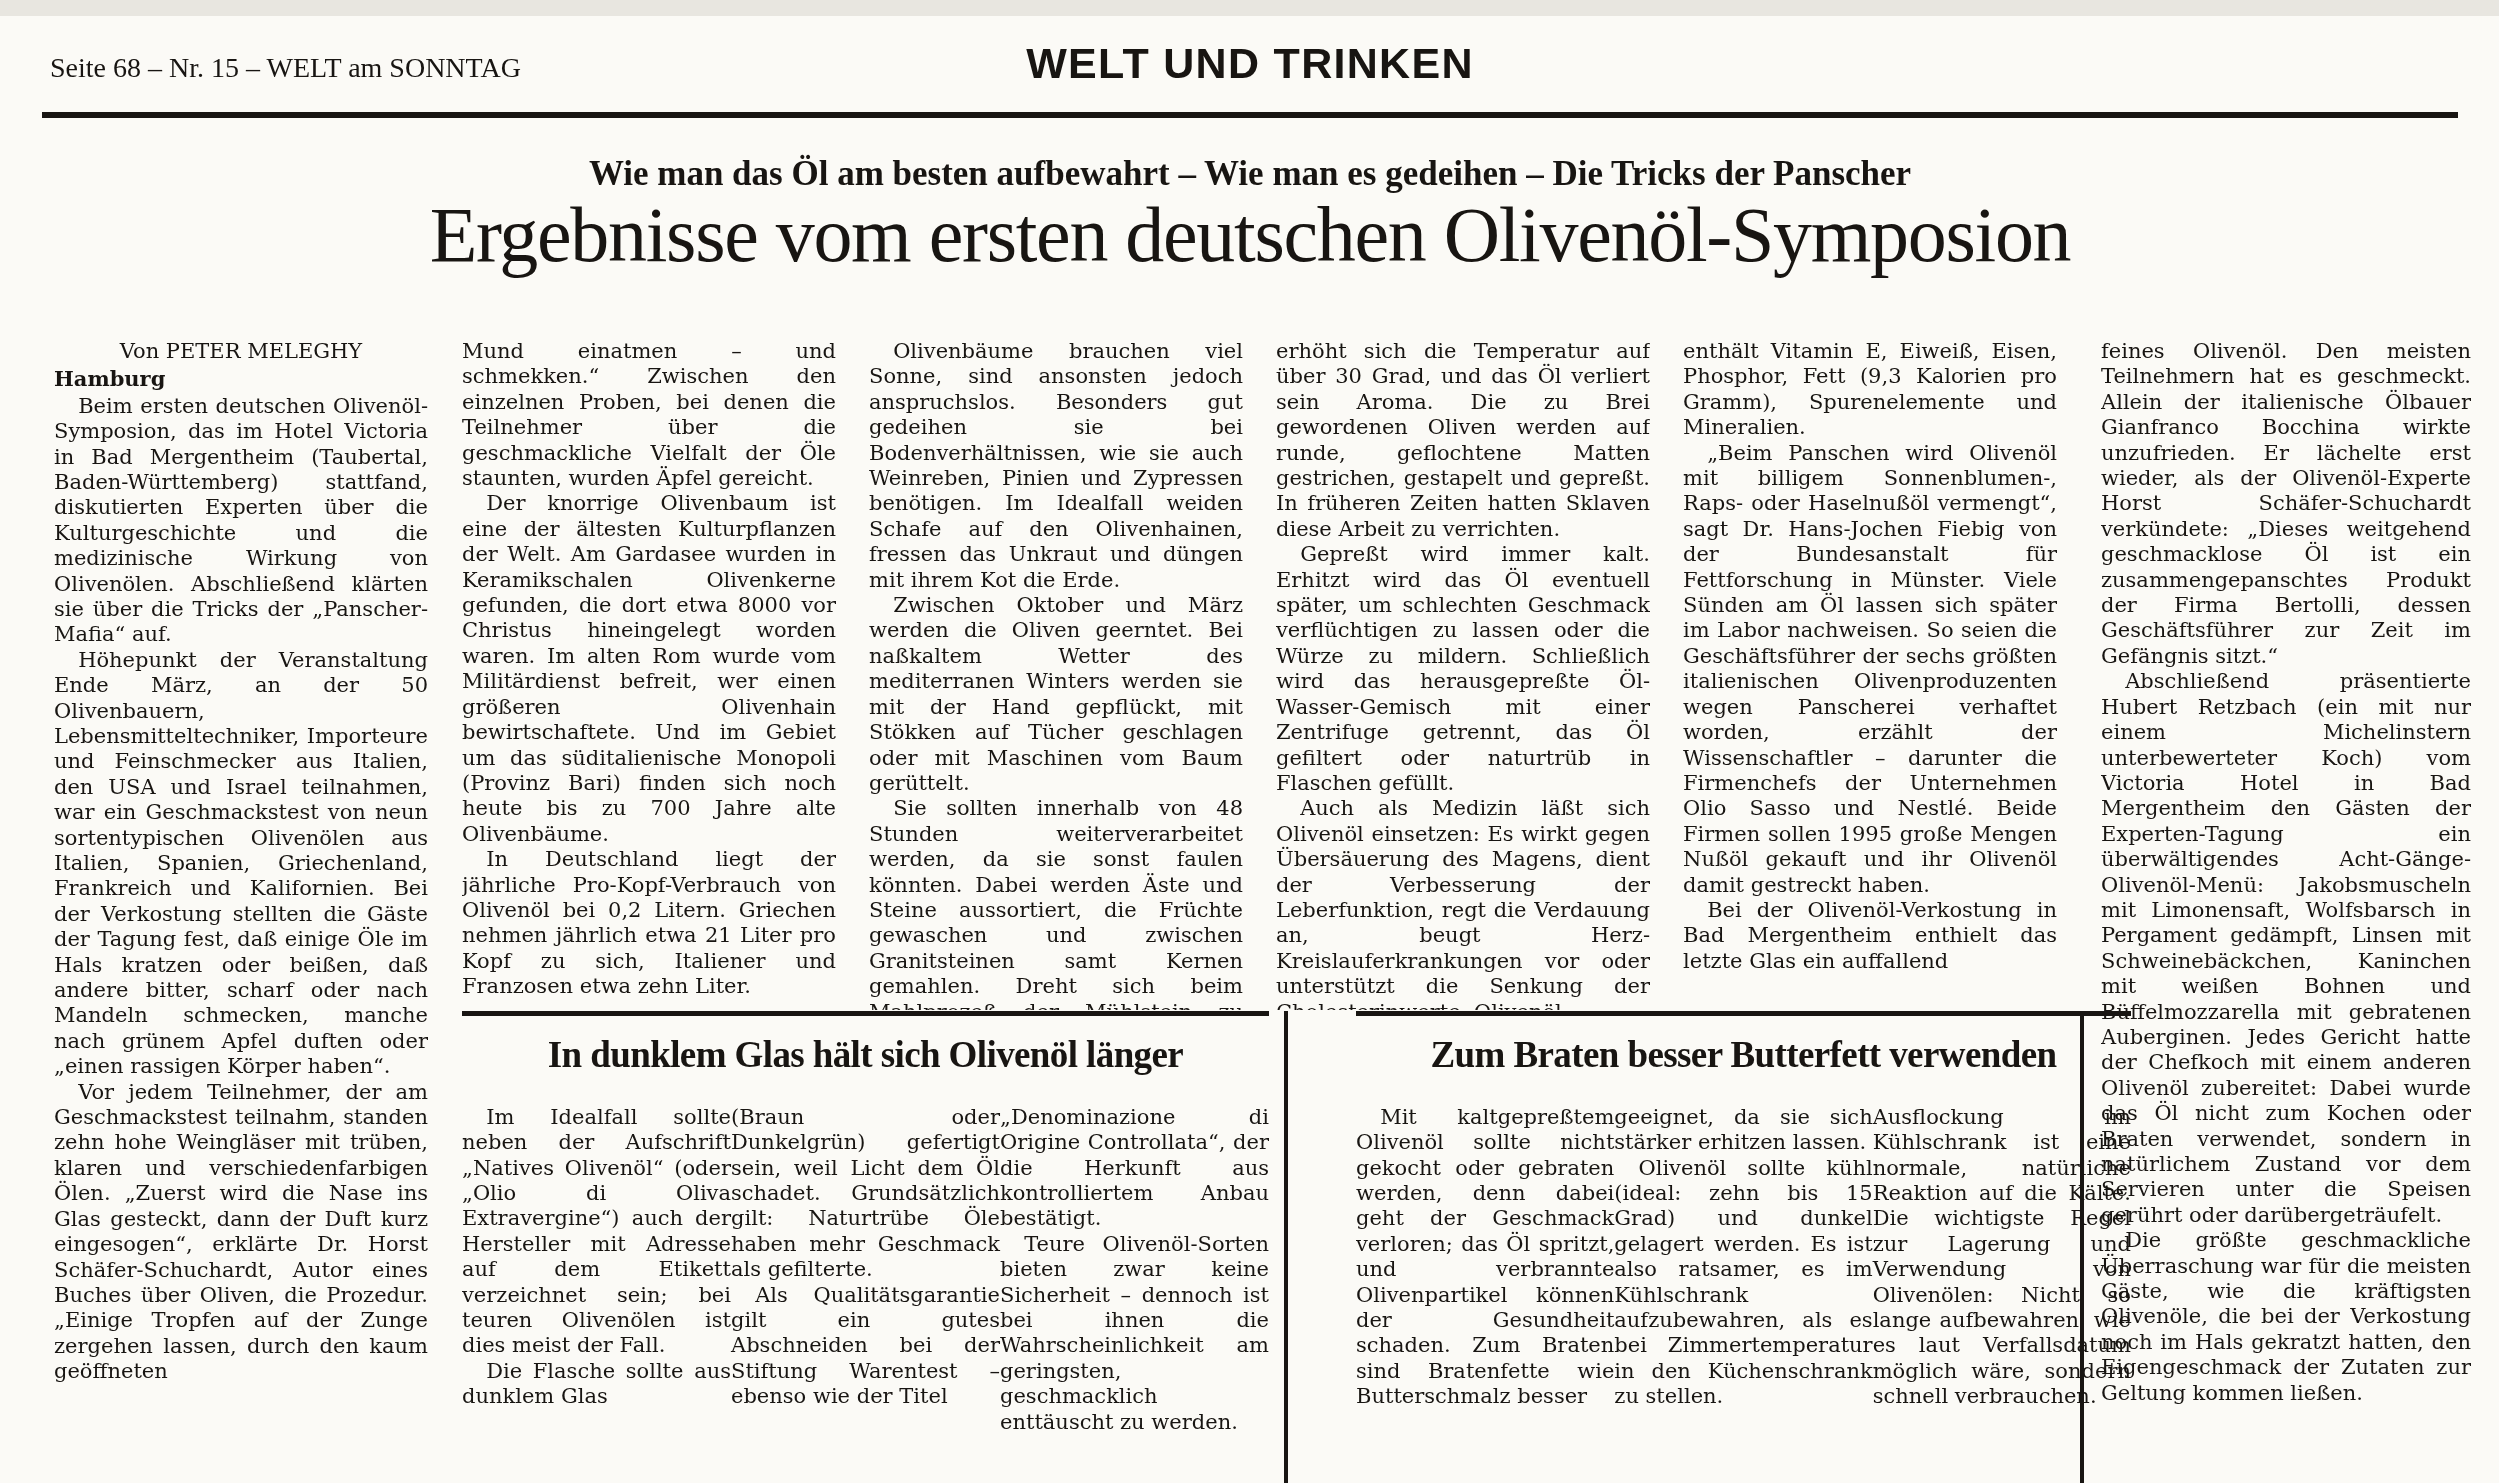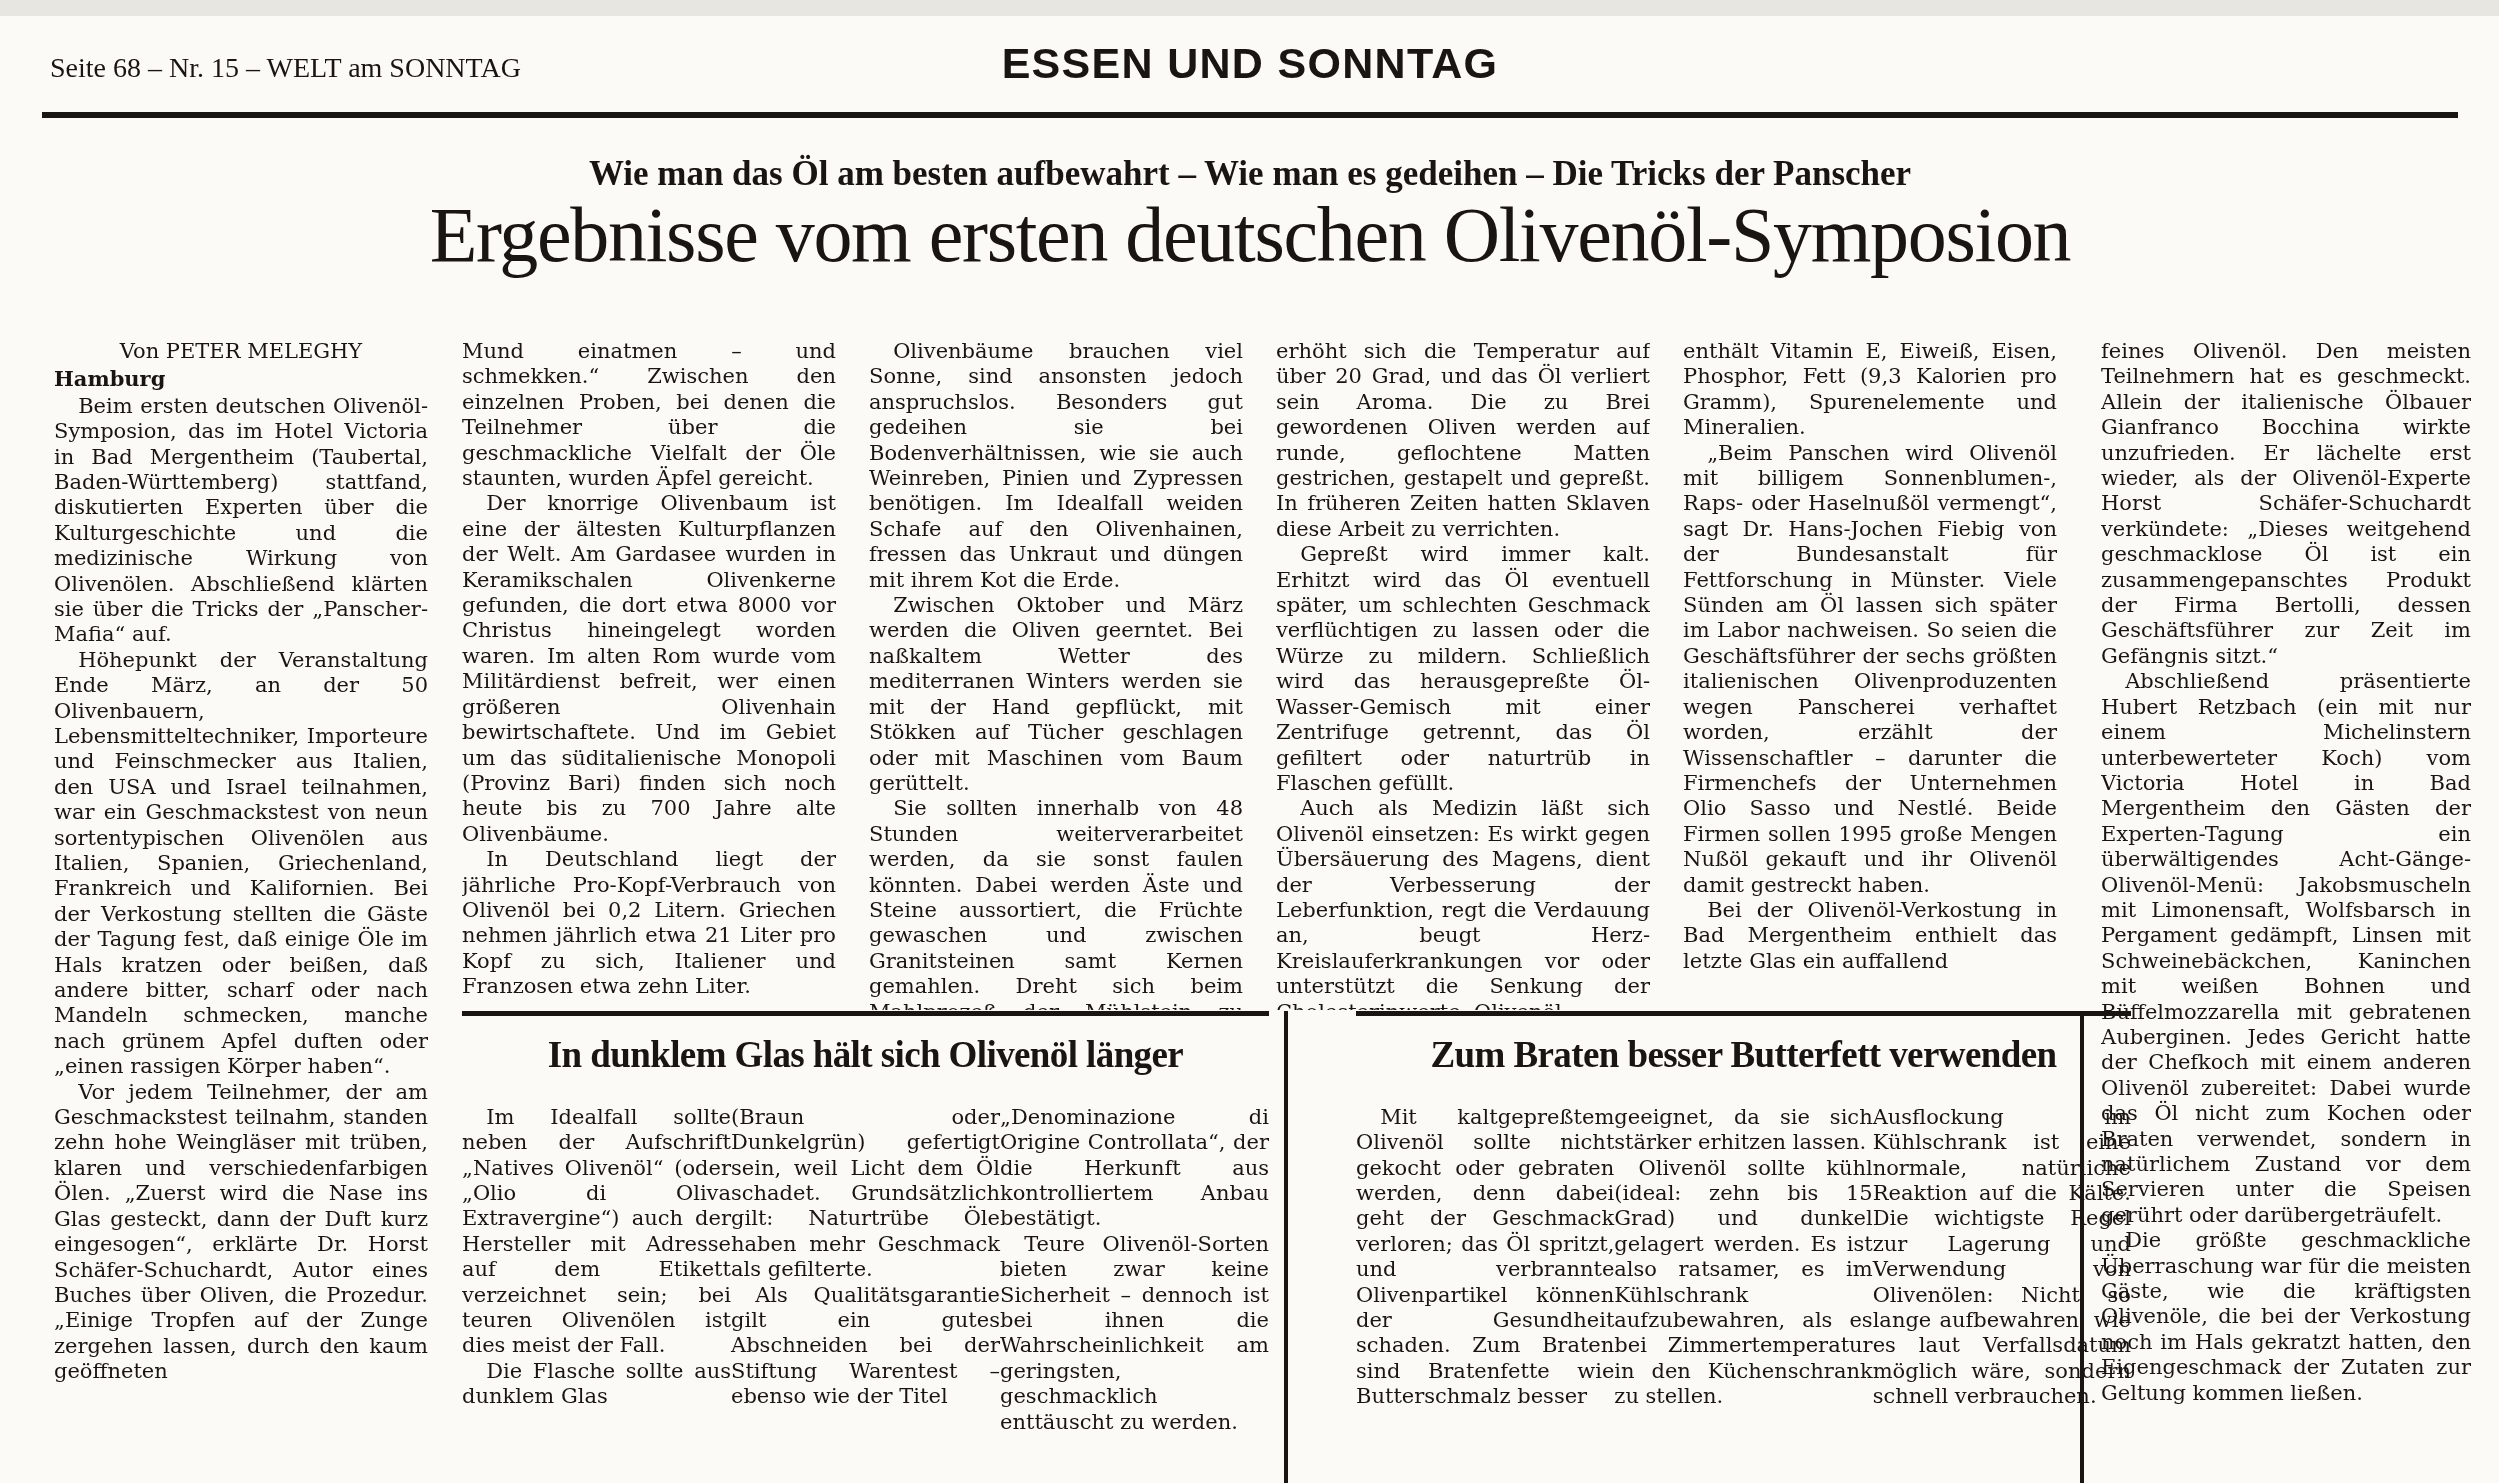--- a/index.html
+++ b/index.html
@@ -57,21 +57,21 @@
   .vdiv { position:absolute; top:995px; height:476px; width:3.8px; background:var(--ink); }
   #vdiv1 { left:1284px; }
   #vdiv2 { left:2080px; }
 </style>
 </head>
 <body>
 
 <div class="page">
 
   <div class="masthead-left">Seite 68 – Nr. 15 – WELT am SONNTAG</div>
-  <div class="section-title">ESSEN UND SONNTAG</div>
+  <div class="section-title">WELT UND TRINKEN</div>
   <div class="rule-top"></div>
 
   <div class="kicker">Wie man das Öl am besten aufbewahrt – Wie man es gedeihen – Die Tricks der Panscher</div>
   <h1 class="headline">Ergebnisse vom ersten deutschen Olivenöl-Symposion</h1>
 
   <div class="col" id="col1">
     <div class="byline">Von PETER MELEGHY</div>
     <div class="dateline">Hamburg</div>
     <p>Beim ersten deutschen Olivenöl-Symposion, das im Hotel Victoria in Bad Mergentheim (Taubertal, Baden-Württemberg) stattfand, diskutierten Experten über die Kulturgeschichte und die medizinische Wirkung von Olivenölen. Abschließend klärten sie über die Tricks der „Panscher-Mafia“ auf.</p>
     <p>Höhepunkt der Veranstaltung Ende März, an der 50 Olivenbauern, Lebensmitteltechniker, Importeure und Feinschmecker aus Italien, den USA und Israel teilnahmen, war ein Geschmackstest von neun sortentypischen Olivenölen aus Italien, Spanien, Griechenland, Frankreich und Kalifornien. Bei der Verkostung stellten die Gäste der Tagung fest, daß einige Öle im Hals kratzen oder beißen, daß andere bitter, scharf oder nach Mandeln schmecken, manche nach grünem Apfel duften oder „einen rassigen Körper haben“.</p>
@@ -84,21 +84,21 @@
     <p>In Deutschland liegt der jährliche Pro-Kopf-Verbrauch von Olivenöl bei 0,2 Litern. Griechen nehmen jährlich etwa 21 Liter pro Kopf zu sich, Italiener und Franzosen etwa zehn Liter.</p>
   </div>
 
   <div class="col" id="col3">
     <p>Olivenbäume brauchen viel Sonne, sind ansonsten jedoch anspruchslos. Besonders gut gedeihen sie bei Bodenverhältnissen, wie sie auch Weinreben, Pinien und Zypressen benötigen. Im Idealfall weiden Schafe auf den Olivenhainen, fressen das Unkraut und düngen mit ihrem Kot die Erde.</p>
     <p>Zwischen Oktober und März werden die Oliven geerntet. Bei naßkaltem Wetter des mediterranen Winters werden sie mit der Hand gepflückt, mit Stökken auf Tücher geschlagen oder mit Maschinen vom Baum gerüttelt.</p>
     <p>Sie sollten innerhalb von 48 Stunden weiterverarbeitet werden, da sie sonst faulen könnten. Dabei werden Äste und Steine aussortiert, die Früchte gewaschen und zwischen Granitsteinen samt Kernen gemahlen. Dreht sich beim Mahlprozeß der Mühlstein zu schnell,</p>
   </div>
 
   <div class="col" id="col4">
-    <p class="cont">erhöht sich die Temperatur auf über 20 Grad, und das Öl verliert sein Aroma. Die zu Brei gewordenen Oliven werden auf runde, geflochtene Matten gestrichen, gestapelt und gepreßt. In früheren Zeiten hatten Sklaven diese Arbeit zu verrichten.</p>
+    <p class="cont">erhöht sich die Temperatur auf über 30 Grad, und das Öl verliert sein Aroma. Die zu Brei gewordenen Oliven werden auf runde, geflochtene Matten gestrichen, gestapelt und gepreßt. In früheren Zeiten hatten Sklaven diese Arbeit zu verrichten.</p>
     <p>Gepreßt wird immer kalt. Erhitzt wird das Öl eventuell später, um schlechten Geschmack verflüchtigen zu lassen oder die Würze zu mildern. Schließlich wird das herausgepreßte Öl-Wasser-Gemisch mit einer Zentrifuge getrennt, das Öl gefiltert oder naturtrüb in Flaschen gefüllt.</p>
     <p>Auch als Medizin läßt sich Olivenöl einsetzen: Es wirkt gegen Übersäuerung des Magens, dient der Verbesserung der Leberfunktion, regt die Verdauung an, beugt Herz-Kreislauferkrankungen vor oder unterstützt die Senkung der Cholesterinwerte. Olivenöl</p>
   </div>
 
   <div class="col" id="col5">
     <p class="cont">enthält Vitamin E, Eiweiß, Eisen, Phosphor, Fett (9,3 Kalorien pro Gramm), Spurenelemente und Mineralien.</p>
     <p>„Beim Panschen wird Olivenöl mit billigem Sonnenblumen-, Raps- oder Haselnußöl vermengt“, sagt Dr. Hans-Jochen Fiebig von der Bundesanstalt für Fettforschung in Münster. Viele Sünden am Öl lassen sich später im Labor nachweisen. So seien die Geschäftsführer der sechs größten italienischen Olivenproduzenten wegen Panscherei verhaftet worden, erzählt der Wissenschaftler – darunter die Firmenchefs der Unternehmen Olio Sasso und Nestlé. Beide Firmen sollen 1995 große Mengen Nußöl gekauft und ihr Olivenöl damit gestreckt haben.</p>
     <p>Bei der Olivenöl-Verkostung in Bad Mergentheim enthielt das letzte Glas ein auffallend</p>
   </div>
 

